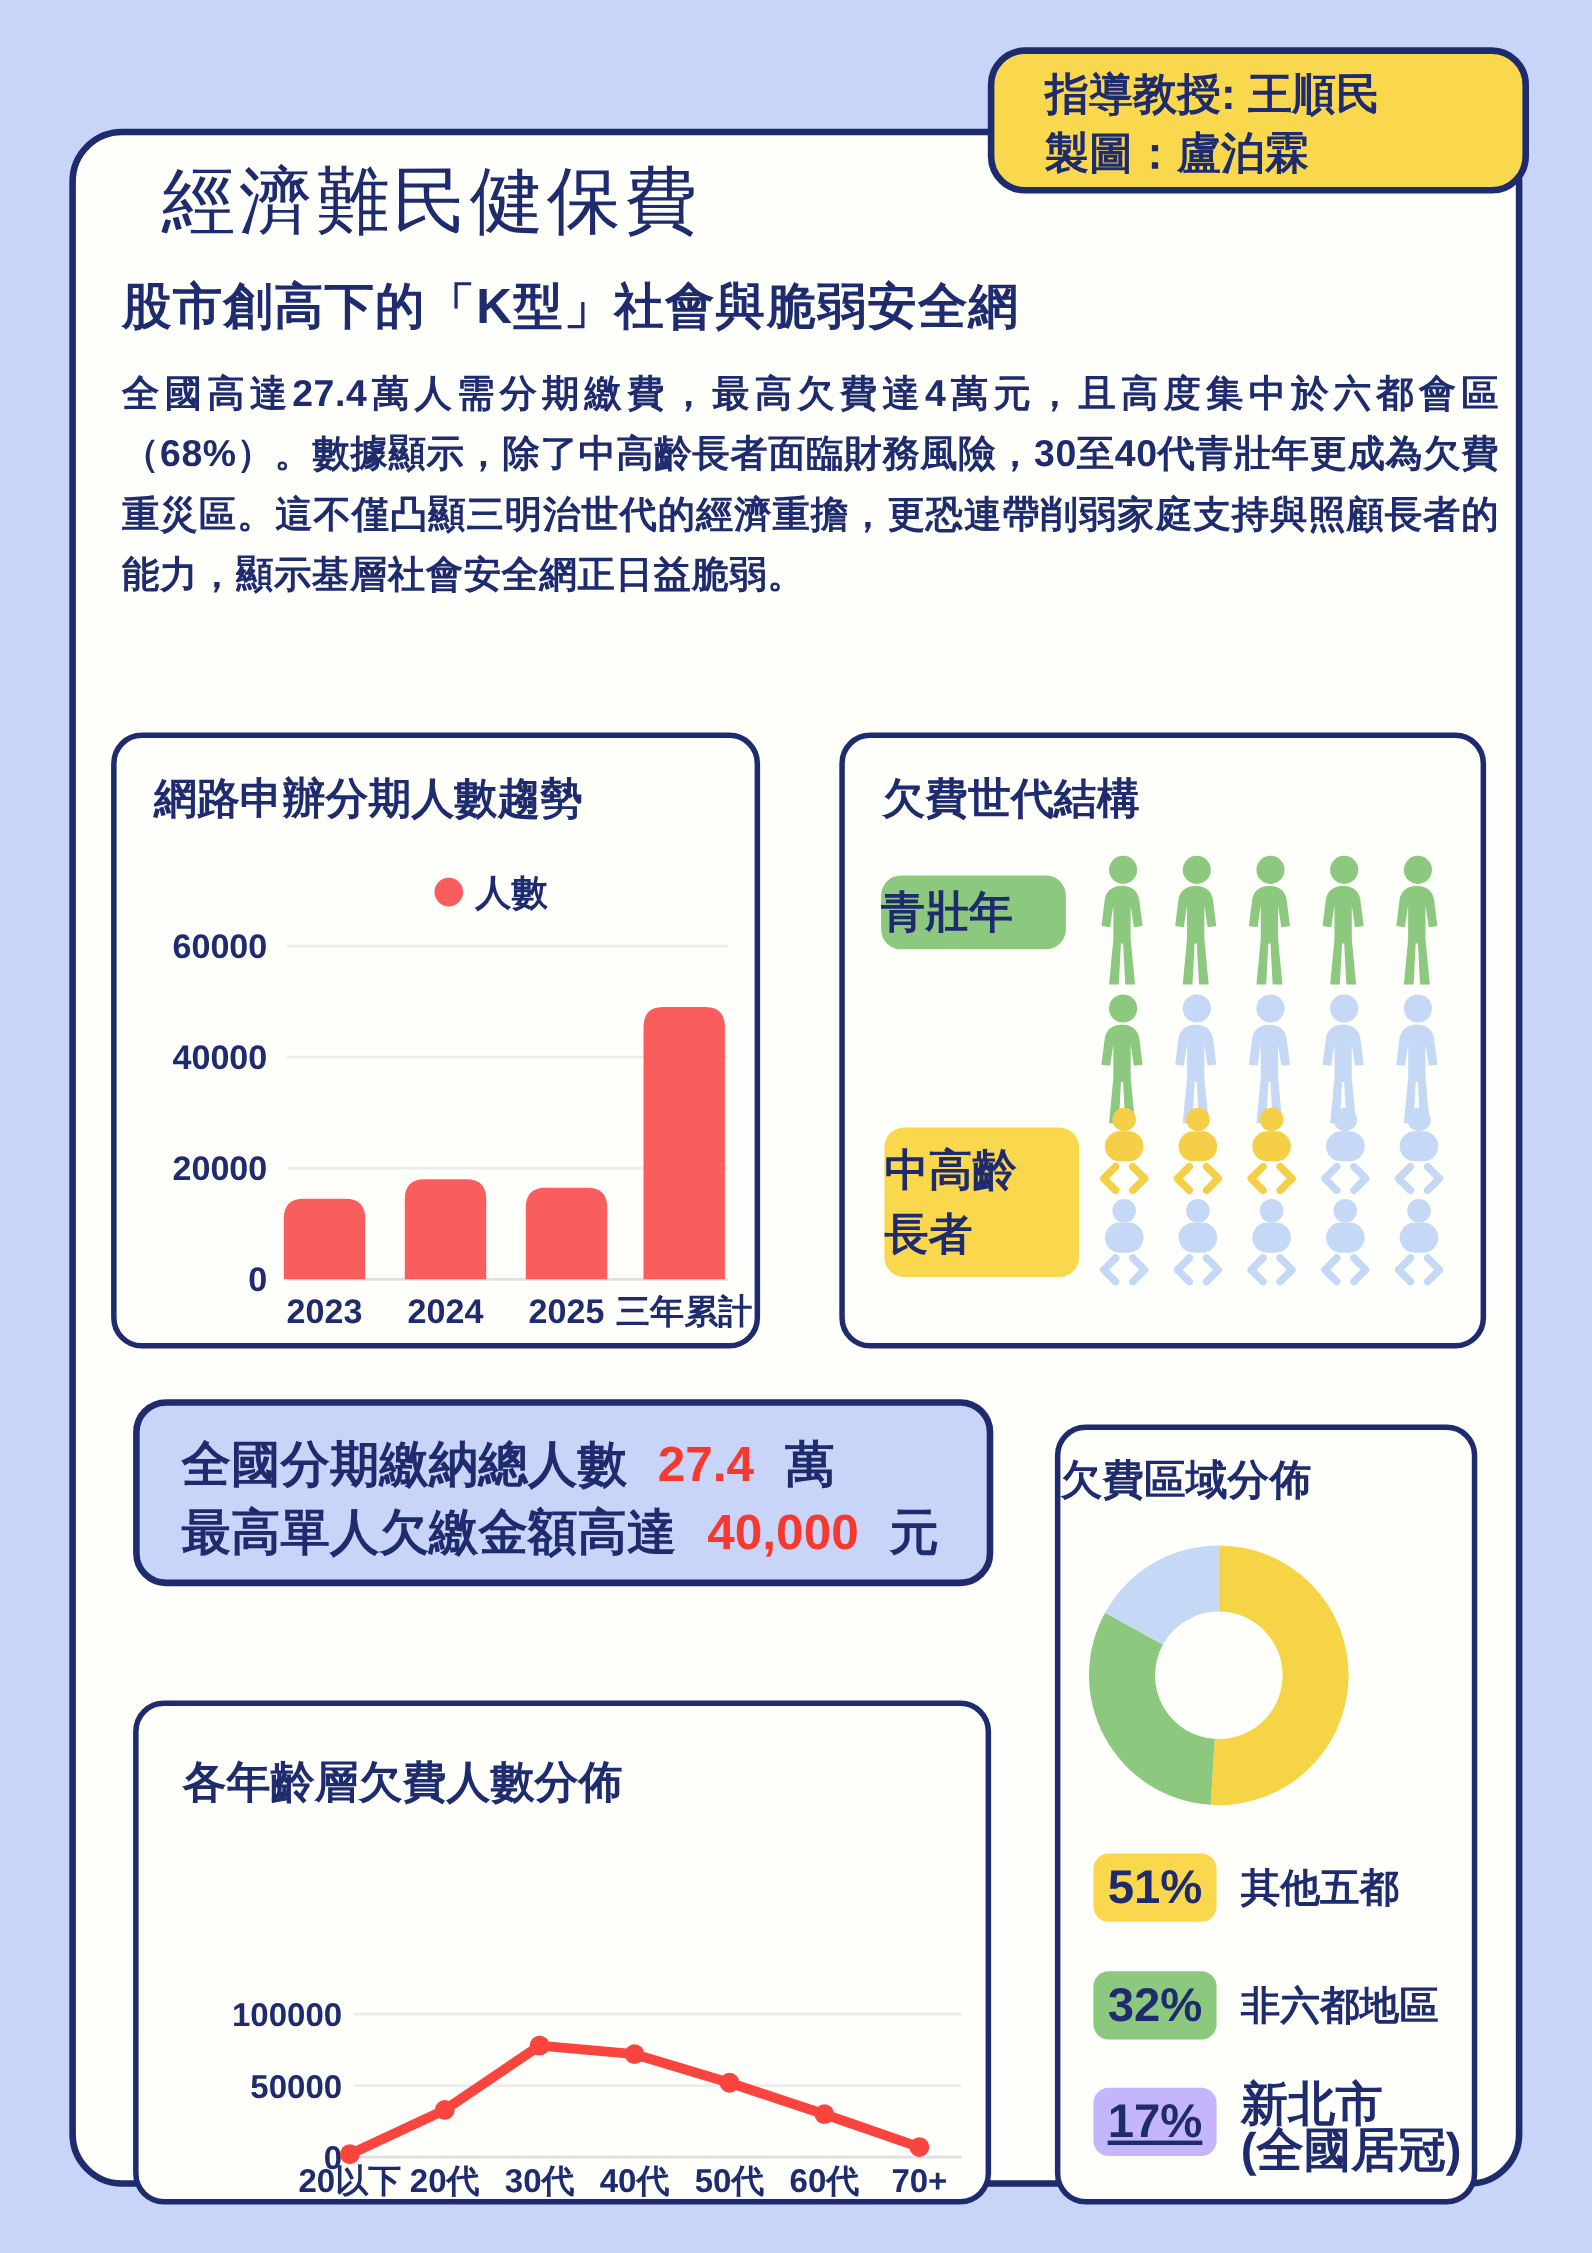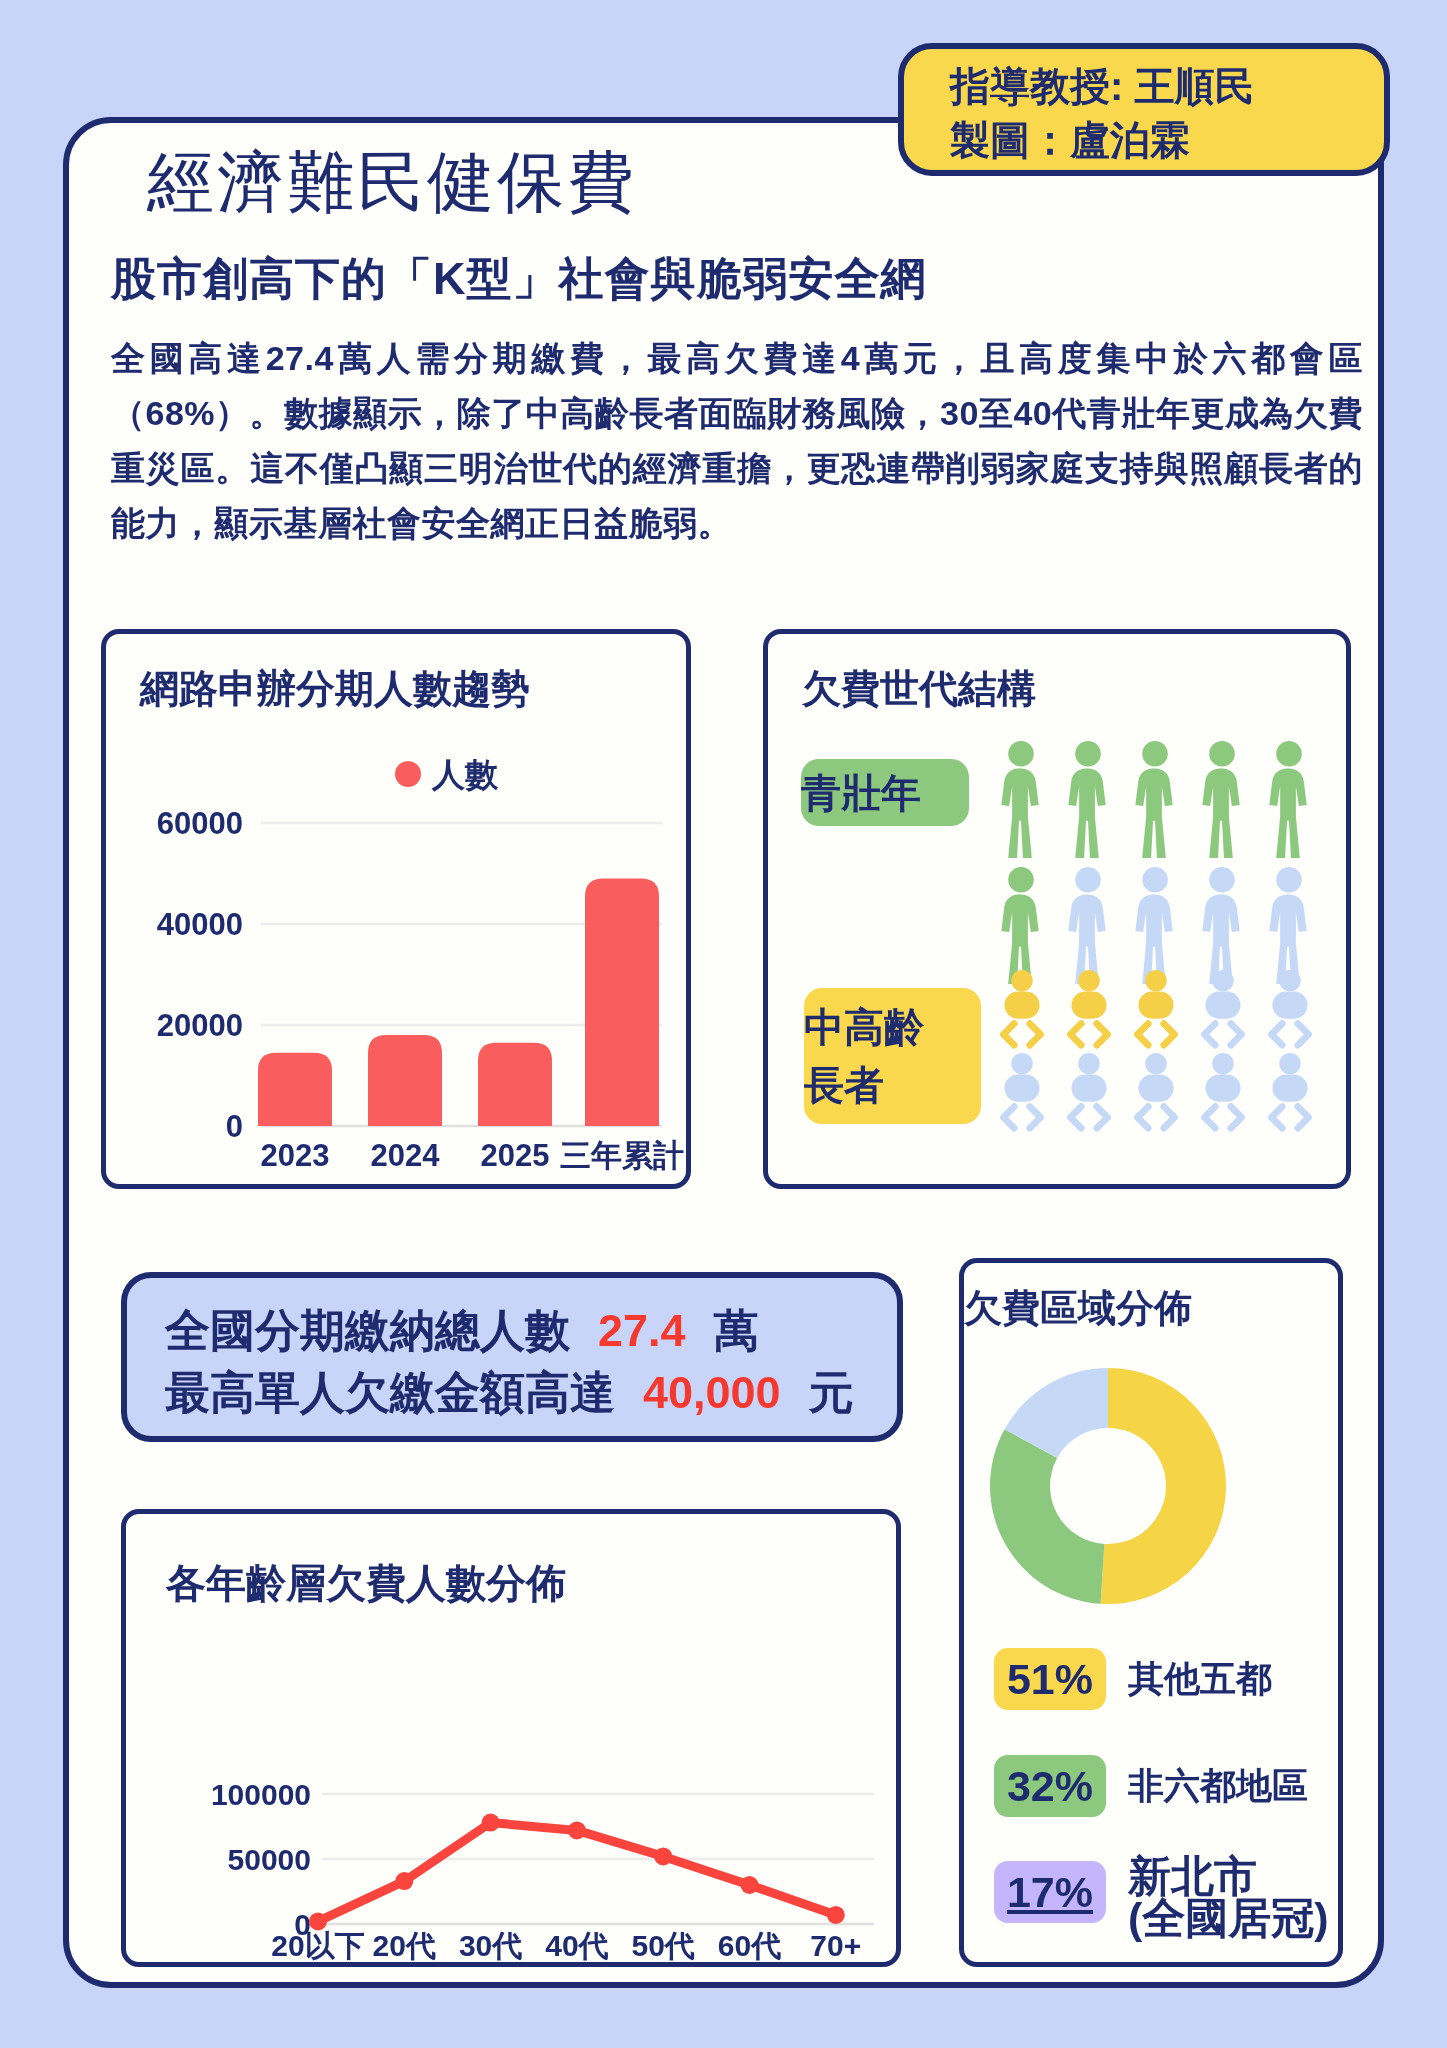--- a/index.html
+++ b/index.html
@@ -24,22 +24,23 @@
   .badge{
     left:898px;top:43px;width:492px;height:133px;background:#F9D84D;
     border:6px solid var(--navy);border-radius:34px;box-sizing:border-box;
     z-index:5;padding:10px 0 0 46px;
   }
   .badge div{font-size:40px;font-weight:800;line-height:54px;white-space:nowrap;}
   .title{left:42px;top:14px;font-size:67px;font-weight:400;letter-spacing:3px;white-space:nowrap;margin-left:36px;}
   .subtitle{left:42px;top:126px;font-size:45px;font-weight:800;letter-spacing:1px;white-space:nowrap;}
   .paragraph{left:42px;top:208px;width:1252px;font-size:34px;font-weight:700;line-height:1.62;text-align:justify;letter-spacing:0.5px;}
   .panel{
-    background:var(--card);border:5px solid var(--navy);border-radius:18px;
+    background:var(--card);border:5px solid var(--navy);border-radius:28px;
     box-sizing:border-box;
+    margin-top:37px;
   }
   .panel-title{font-size:39px;font-weight:800;white-space:nowrap;}
   .chart-svg{position:absolute;left:0;top:0;}
   svg text{font-family:"Liberation Sans","DejaVu Sans",sans-serif;font-weight:700;}
   .pict-label{
     position:absolute;border-radius:18px;display:flex;flex-direction:column;
     justify-content:center;
   }
   .pict-label div{font-size:40px;font-weight:800;line-height:58px;white-space:nowrap;}
   .banner{

